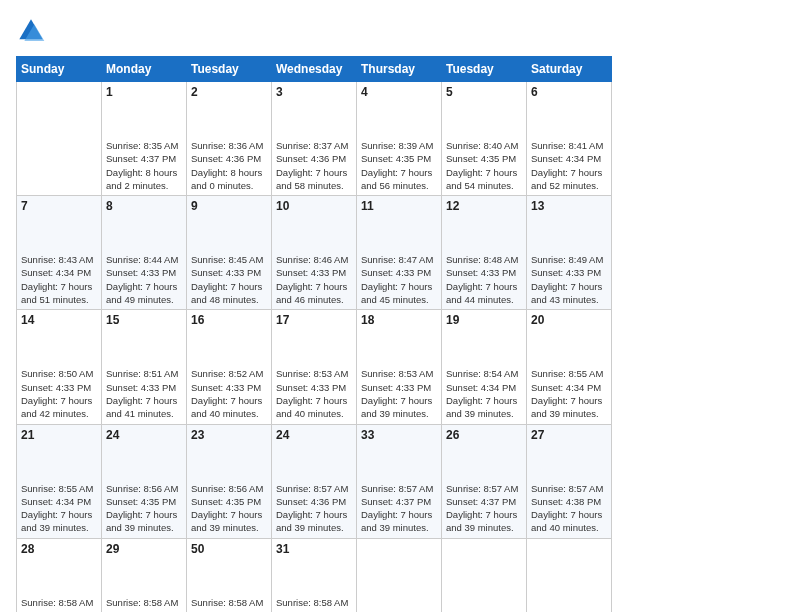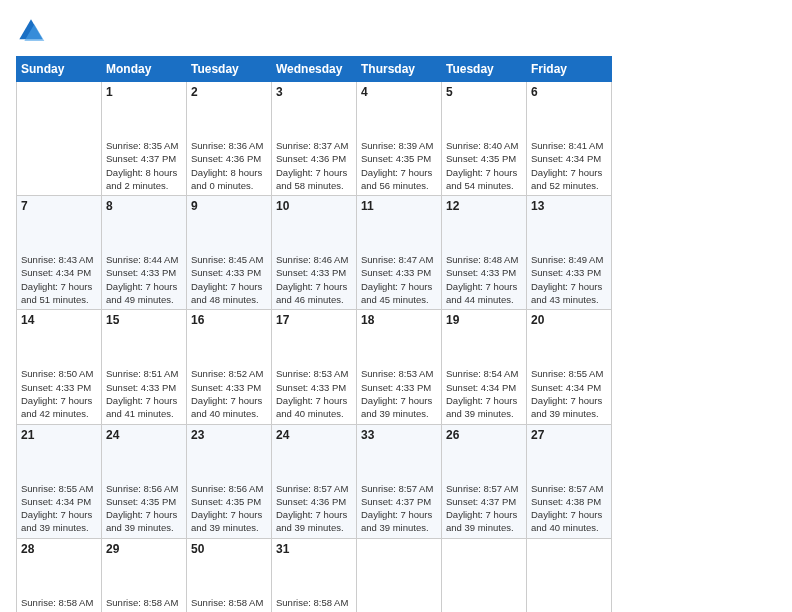--- a/index.html
+++ b/index.html
@@ -132,21 +132,21 @@
 
   <table class="calendar">
     <thead>
       <tr>
       <th>Sunday</th>
           <th>Monday</th>
           <th>Tuesday</th>
           <th>Wednesday</th>
           <th>Thursday</th>
           <th>Tuesday</th>
-          <th>Friday</th>
+          <th>Saturday</th>
         </tr>
     </thead>
     <tbody id="calendar-body">
     <tr>
           <td class="empty-cell"></td>
           <td>
             <div class="cell-day">1</div>
             <div class="cell-info">Sunrise: 8:35 AM<br>Sunset: 4:37 PM<br>Daylight: 8 hours and 2 minutes.</div>
           </td>
           <td>

